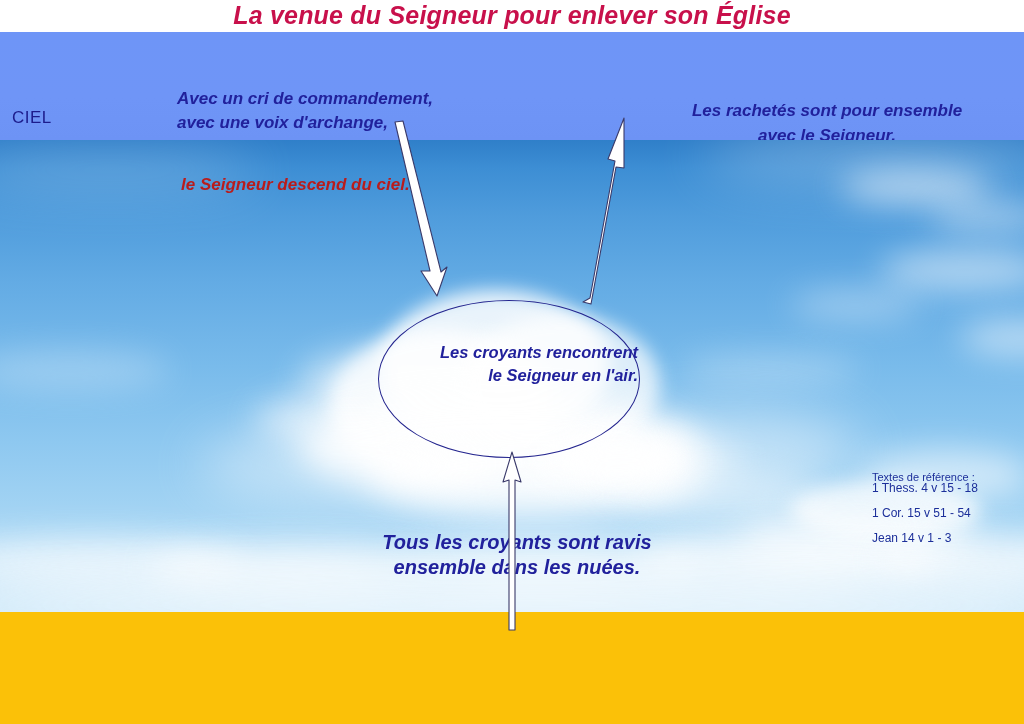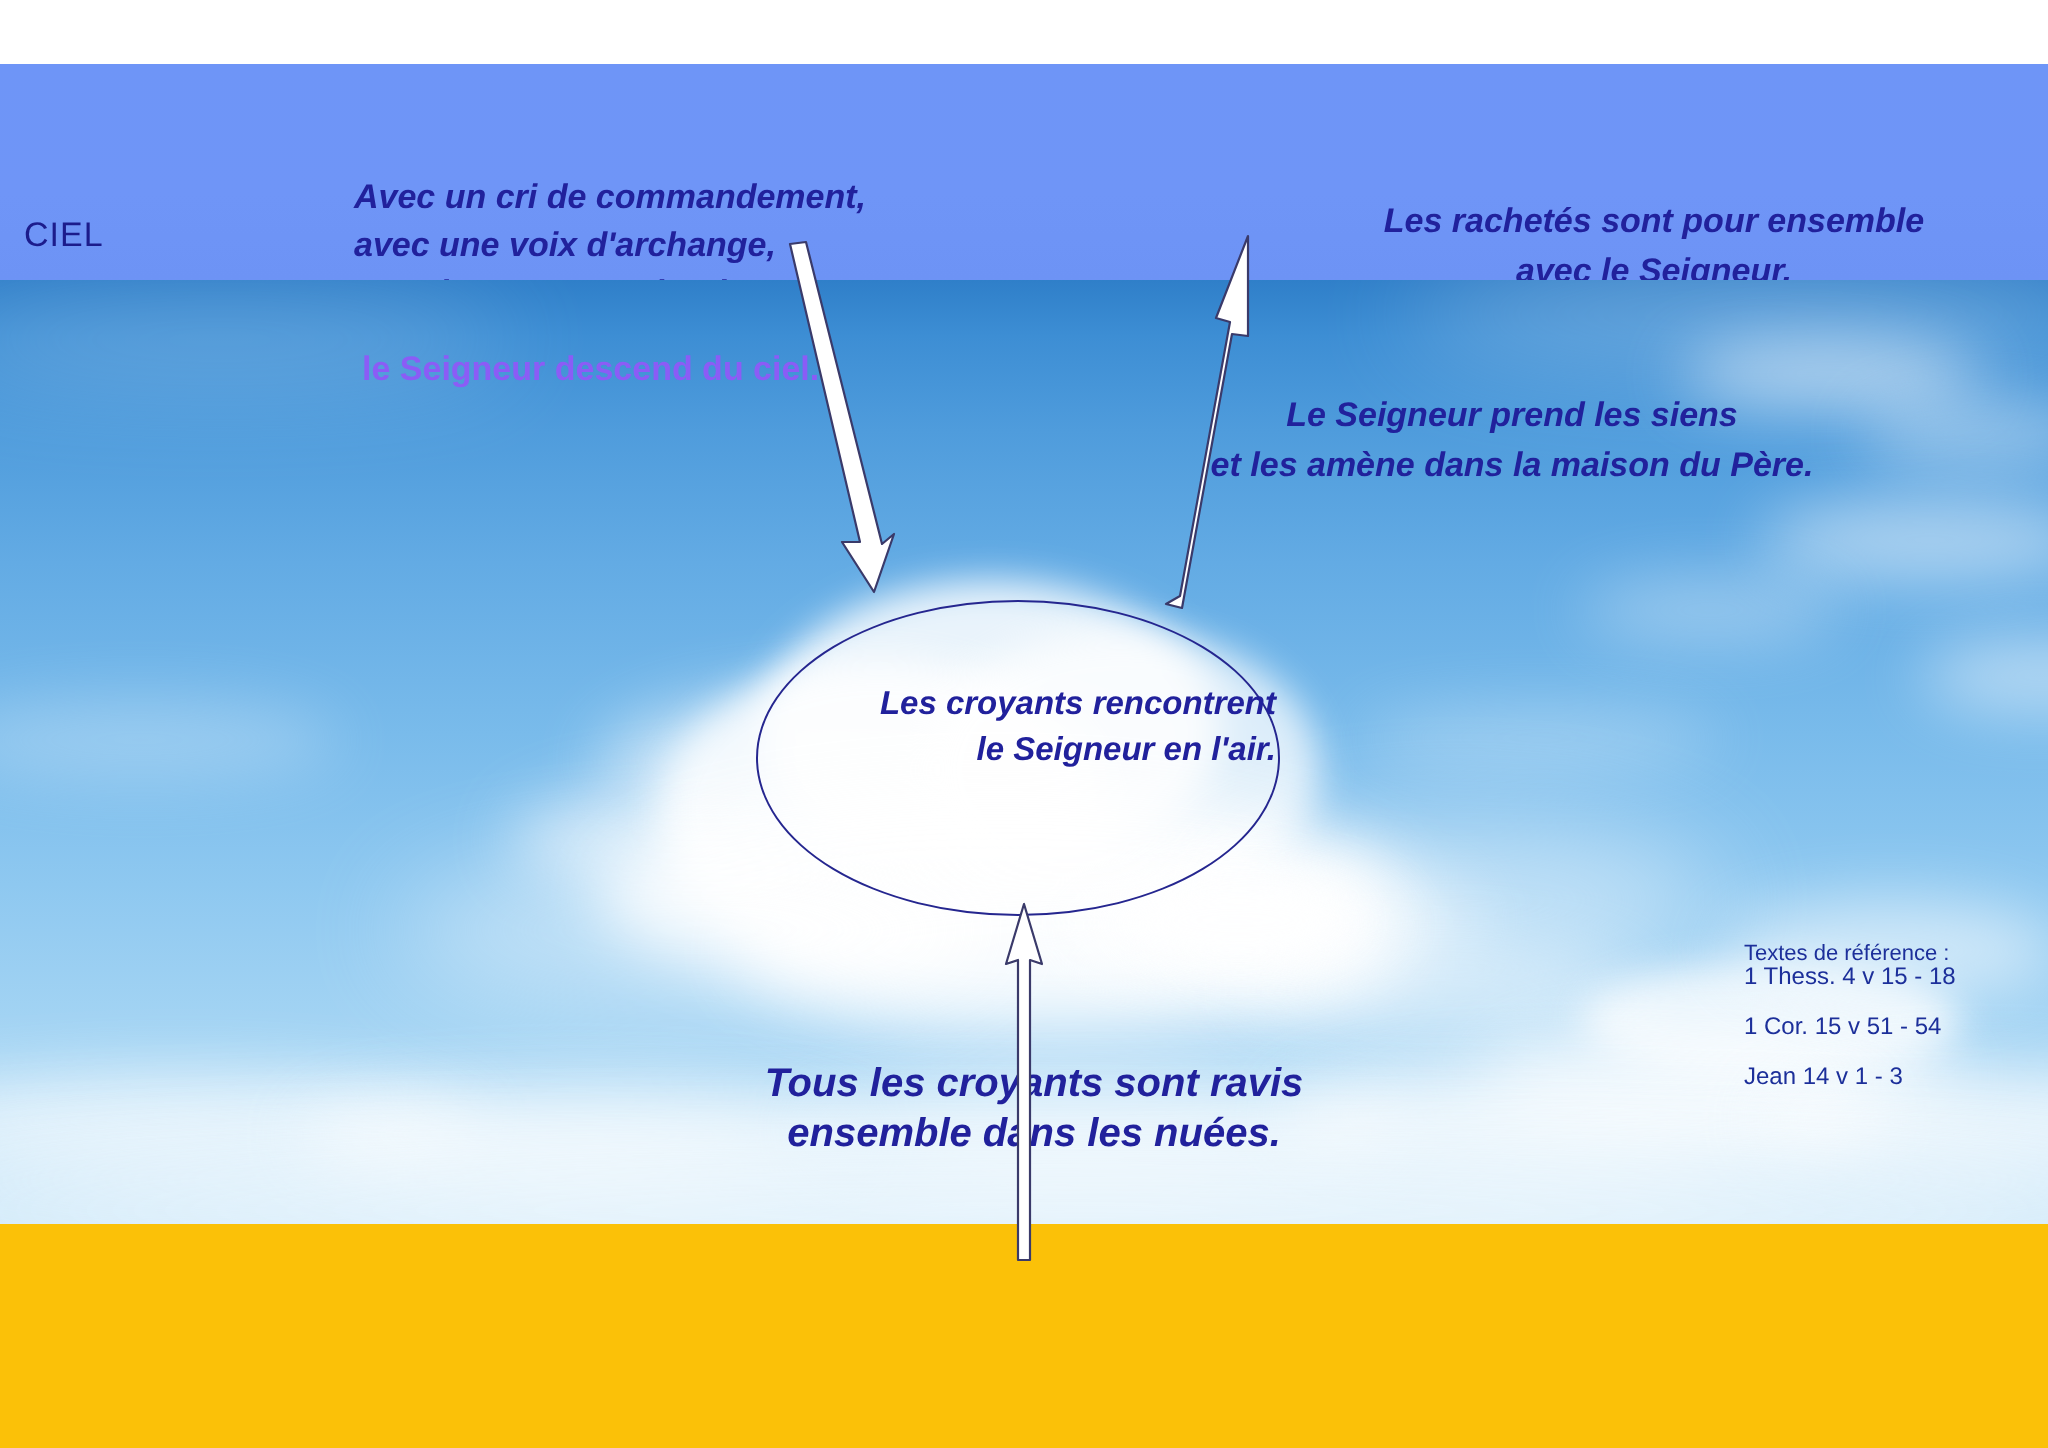--- a/index.html
+++ b/index.html
@@ -74,21 +74,21 @@
   #ellipse-text{
     position:absolute;left:378px;top:341px;width:260px;
     text-align:right;
     font-size:16.5px;font-style:italic;font-weight:bold;color:#21219c;
     line-height:23px;white-space:pre-line;
   }
 
   
   #sky-text-descend{
     position:absolute;left:181px;top:175px;
-    font-size:17px;font-weight:bold;color:#8b5cf6;
+    font-size:17px;font-style:italic;font-weight:bold;color:#b91c1c;
     white-space:nowrap;
   }
   #sky-text-prend{
     position:absolute;left:566px;top:195px;width:380px;
     text-align:center;
     font-size:17px;font-style:italic;font-weight:bold;color:#21219c;
     line-height:25px;white-space:pre-line;
   }
   #sky-text-ravis{
     position:absolute;left:372px;top:530px;width:290px;
@@ -112,20 +112,23 @@
   }
 
   
   #arrows{position:absolute;left:0;top:0;width:1024px;height:724px;pointer-events:none;}
 </style>
 </head>
 <body>
 
 <div id="stage">
 
+  <div id="title-band">
+    <div id="page-title">La venue du Seigneur pour enlever son Église</div>
+  </div>
 
   <div id="ciel-band">
     <div id="ciel-label">CIEL</div>
     <div id="ciel-text-left">Avec un cri de commandement,
 avec une voix d'archange,
 avec la trompette de Dieu,</div>
     <div id="ciel-text-right">Les rachetés sont pour ensemble
 avec le Seigneur.</div>
   </div>
 
@@ -167,22 +170,20 @@
     <div class="cloud soft" style="left:880px;top:395px;width:220px;height:50px;opacity:.65;"></div>
     <div class="cloud vsoft" style="left:-80px;top:425px;width:1200px;height:50px;opacity:.55;"></div>
     <div class="cloud vsoft" style="left:-80px;top:445px;width:1200px;height:40px;opacity:.7;"></div>
   </div>
 
   <div id="meeting-ellipse"></div>
   <div id="ellipse-text">Les croyants rencontrent
 le Seigneur en l'air.</div>
 
   <div id="sky-text-descend">le Seigneur descend du ciel.</div>
-  <div id="sky-text-prend">Le Seigneur prend les siens
-et les amène dans la maison du Père.</div>
   <div id="sky-text-ravis">Tous les croyants sont ravis
 ensemble dans les nuées.</div>
 
   <div id="references">
     <div class="ref-title">Textes de référence :</div>
     <div class="ref-line">1 Thess. 4 v 15 - 18</div>
     <div class="ref-line">1 Cor. 15 v 51 - 54</div>
     <div class="ref-line">Jean 14 v 1 - 3</div>
   </div>
 

